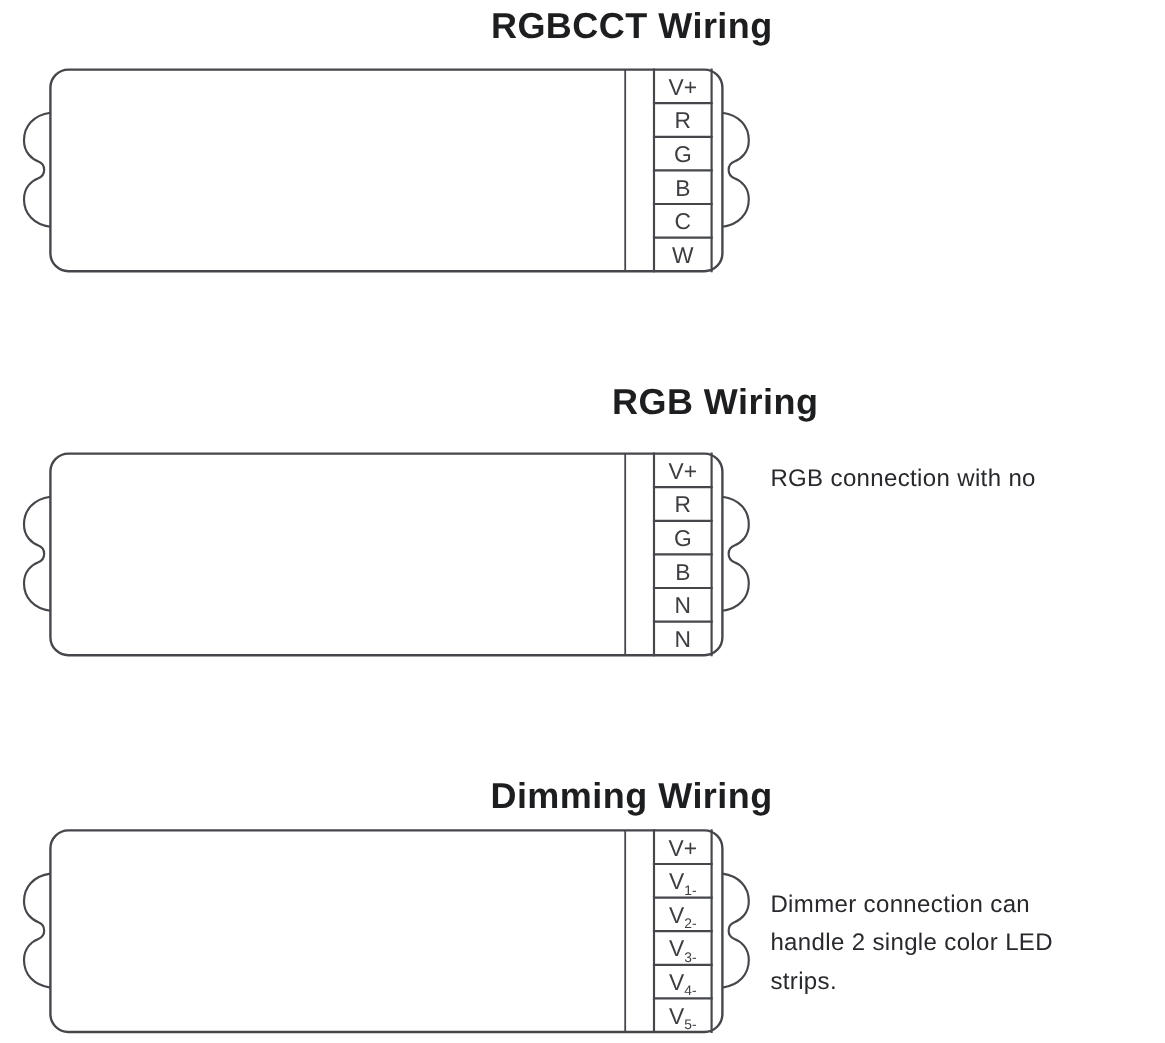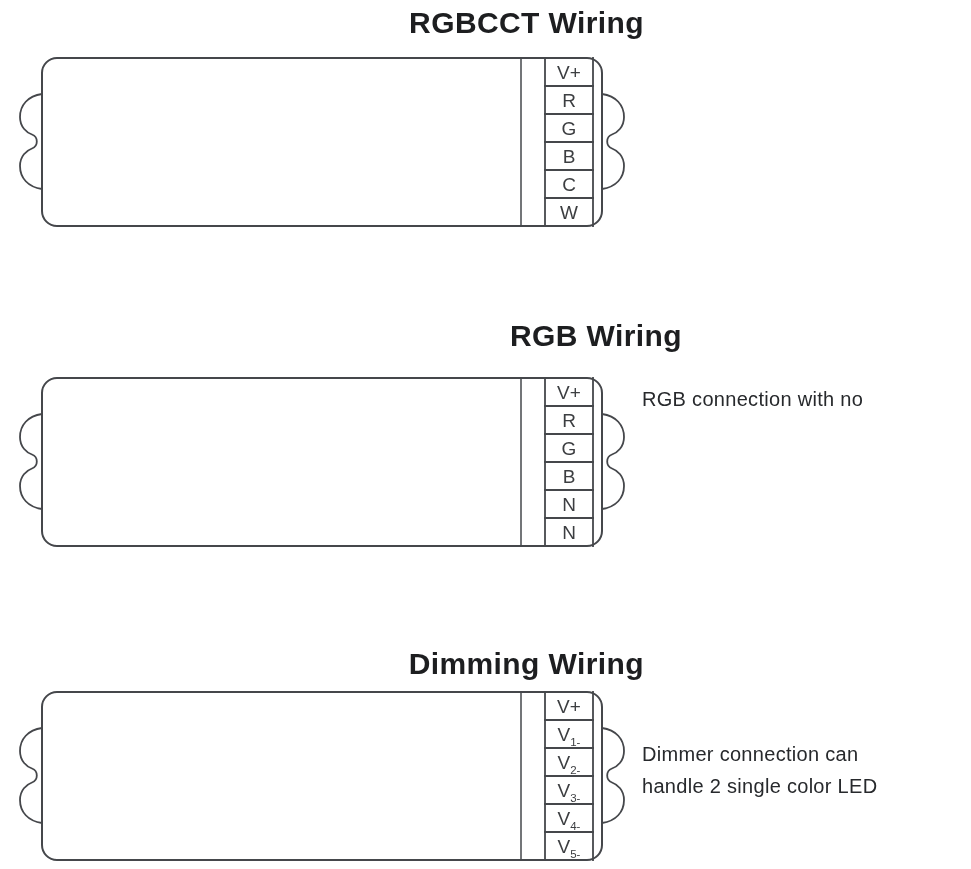--- a/index.html
+++ b/index.html
@@ -108,15 +108,16 @@
       <text class="tlabel" x="569" y="53"><tspan>V</tspan><tspan class="sub" dy="4.5">1-</tspan></text>
       <text class="tlabel" x="569" y="81"><tspan>V</tspan><tspan class="sub" dy="4.5">2-</tspan></text>
       <text class="tlabel" x="569" y="109"><tspan>V</tspan><tspan class="sub" dy="4.5">3-</tspan></text>
       <text class="tlabel" x="569" y="137"><tspan>V</tspan><tspan class="sub" dy="4.5">4-</tspan></text>
       <text class="tlabel" x="569" y="165"><tspan>V</tspan><tspan class="sub" dy="4.5">5-</tspan></text>
     </g>
   </svg>
   <div class="desc" id="d3">
     <div>Dimmer connection can</div>
     <div>handle 2 single color LED</div>
+    <div>strips.</div>
   </div>
 
 </div>
 
 </body></html>

